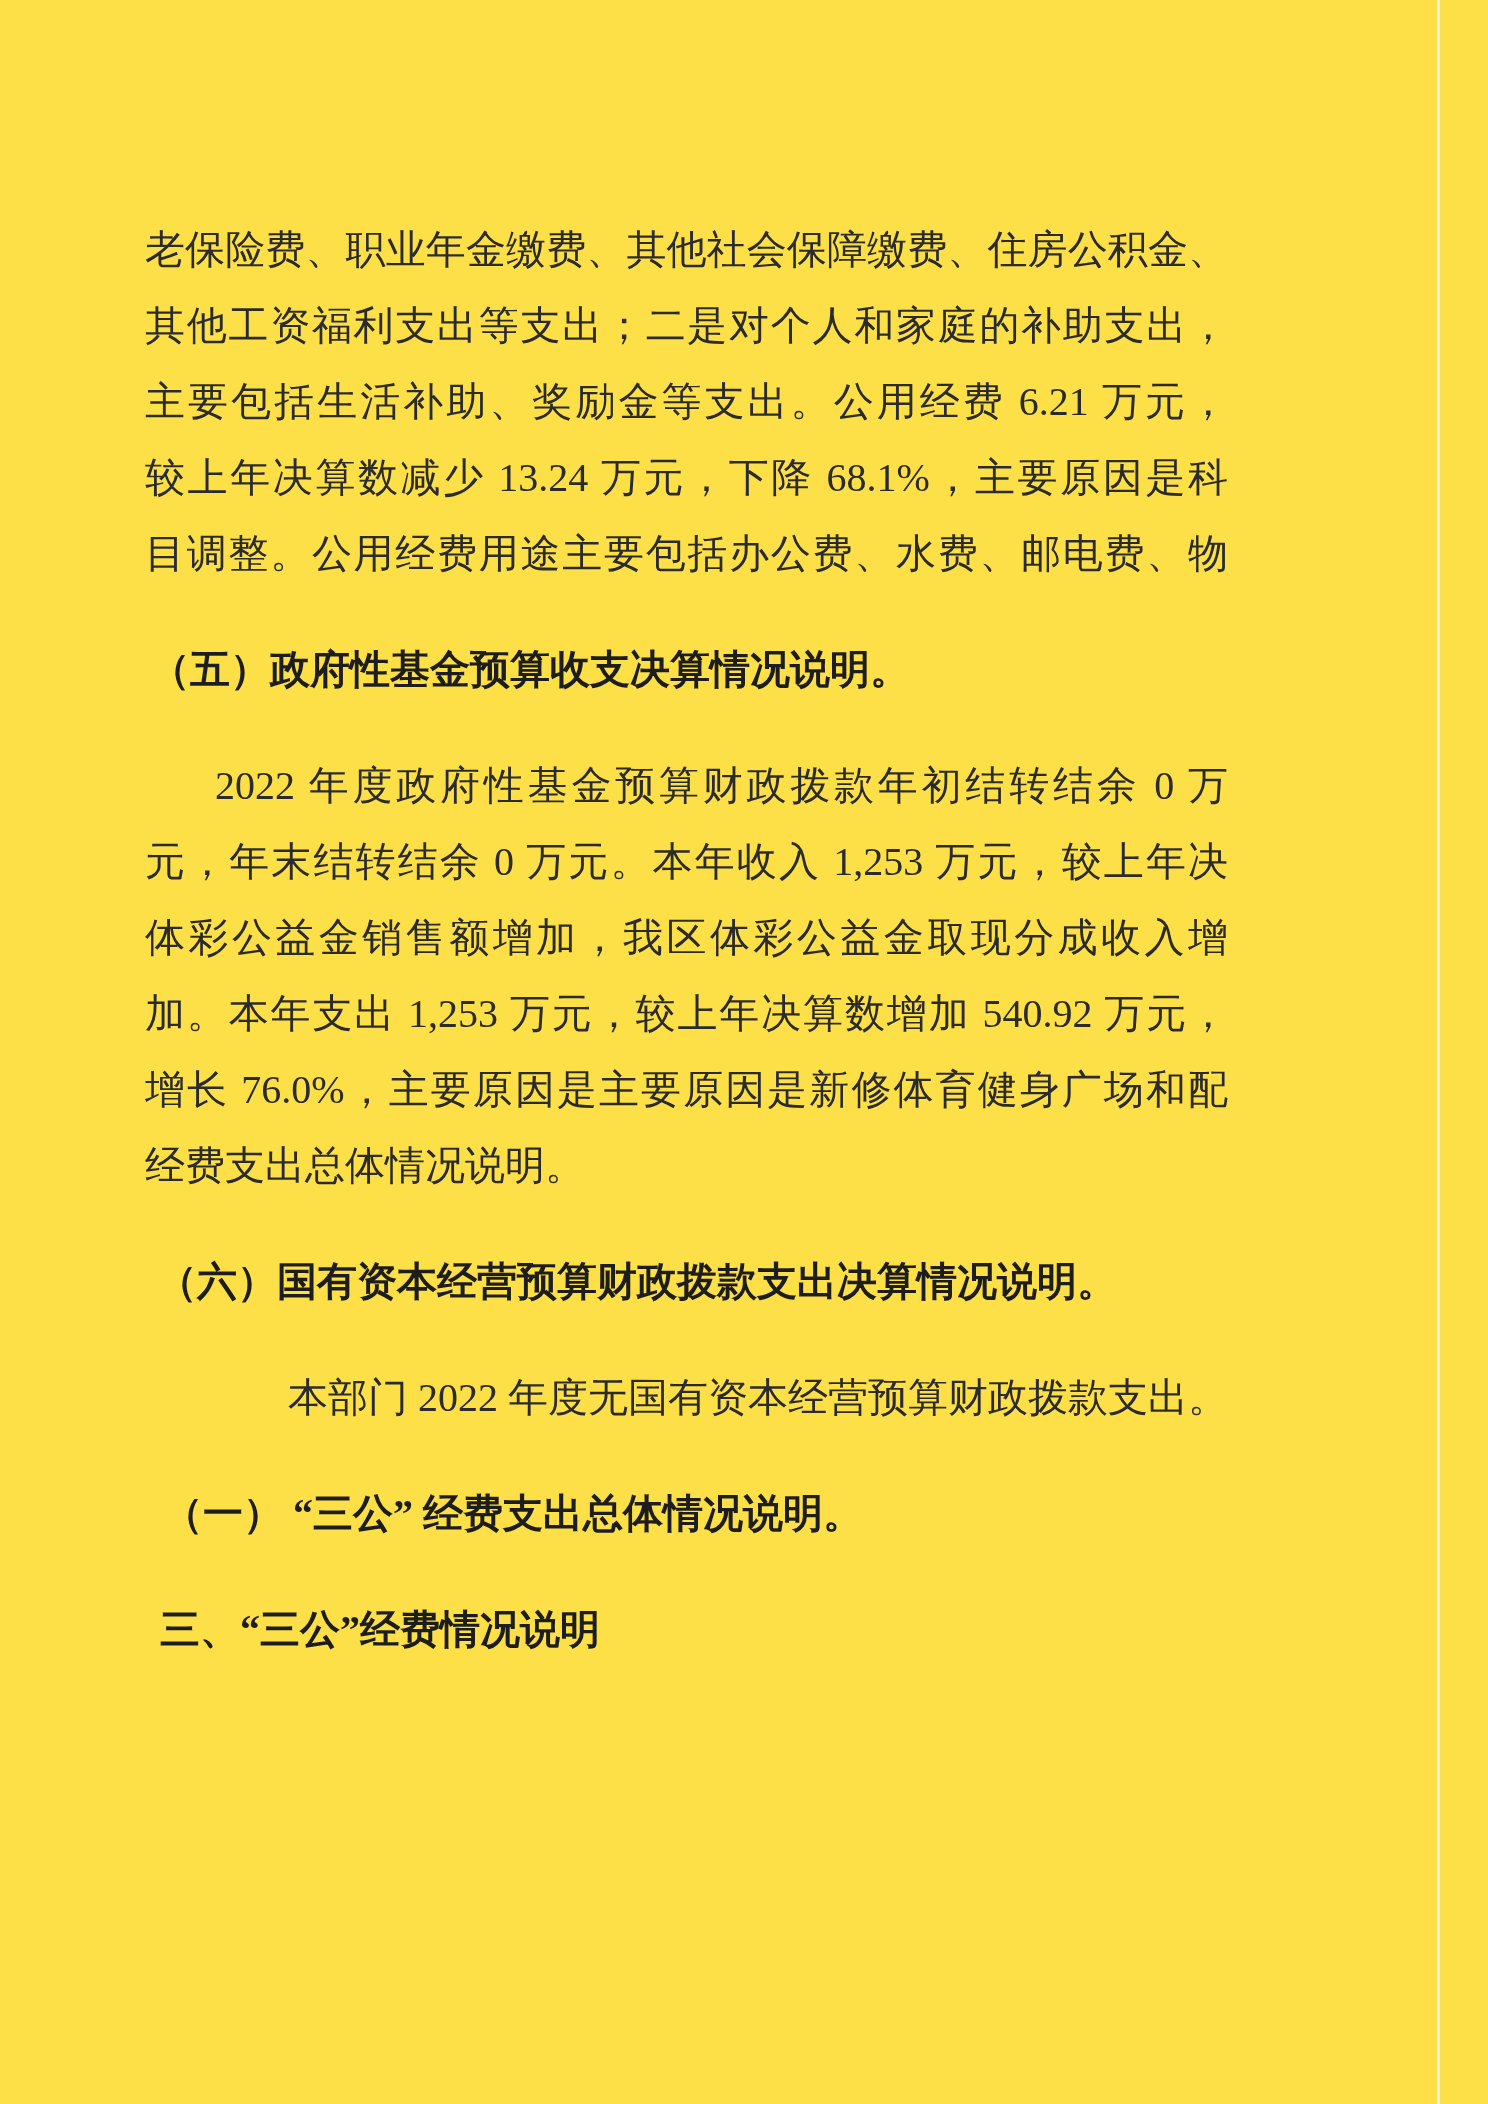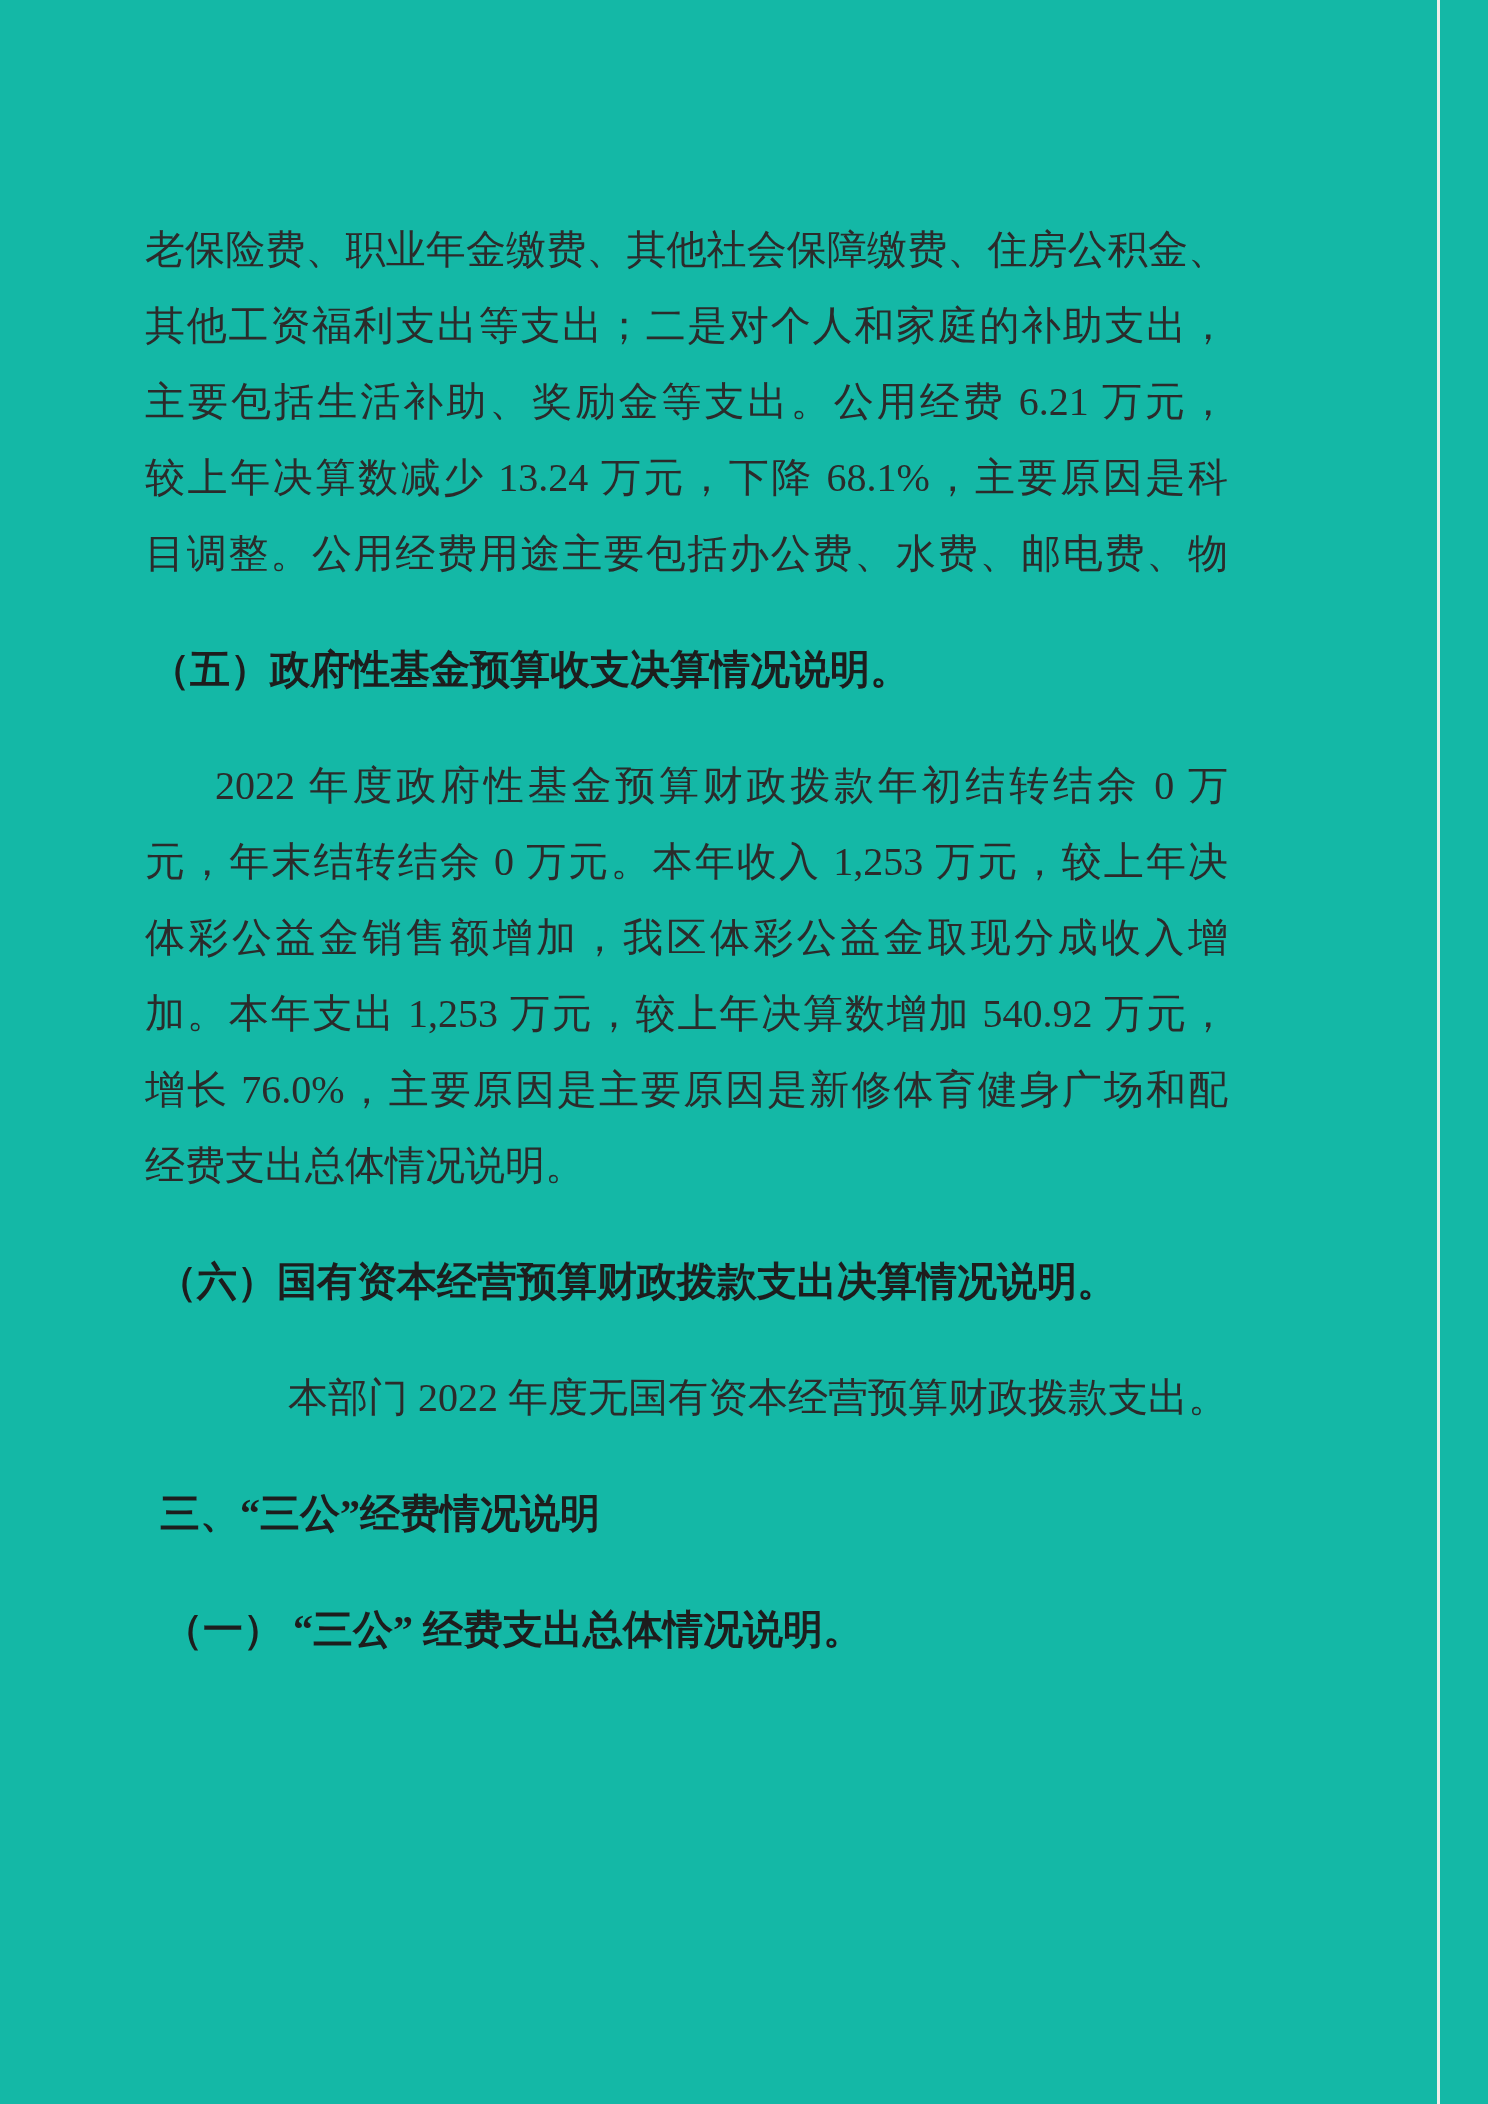--- a/index.html
+++ b/index.html
@@ -1,21 +1,21 @@
 <!DOCTYPE html>
 <html><head>
 <meta charset="utf-8">
 <style>
   html,body{margin:0;padding:0;background:#e9e9e9;}
   .page{
     position:relative;
     width:1488px;
     height:2104px;
     margin:0 auto;
-    background:#14b8a6;
+    background:#fde047;
     box-sizing:border-box;
     padding:212px 260px 0 145px;
     overflow:hidden;
     font-family:"Liberation Serif","DejaVu Serif",serif;
     font-size:40px;
     color:#2b2b2b;
   }
   .scan-line{
     position:absolute;
     top:0;
@@ -81,17 +81,17 @@
     <span class="line fill">体彩公益金销售额增加，我区体彩公益金取现分成收入增</span>
     <span class="line fill">加。本年支出 1,253 万元，较上年决算数增加 540.92 万元，</span>
     <span class="line fill">增长 76.0%，主要原因是主要原因是新修体育健身广场和配</span>
     <span class="line last">经费支出总体情况说明。</span>
   </section>
 
   <h2 class="heading h6">（六）国有资本经营预算财政拨款支出决算情况说明。</h2>
 
   <p class="para-single">本部门 2022 年度无国有资本经营预算财政拨款支出。</p>
 
+  <h2 class="heading h31">（一） “三公” 经费支出总体情况说明。</h2>
+
   <h2 class="heading h3x">三、“三公”经费情况说明</h2>
-
-  <h2 class="heading h31">（一） “三公” 经费支出总体情况说明。</h2>
 
 </div>
 
 </body></html>

